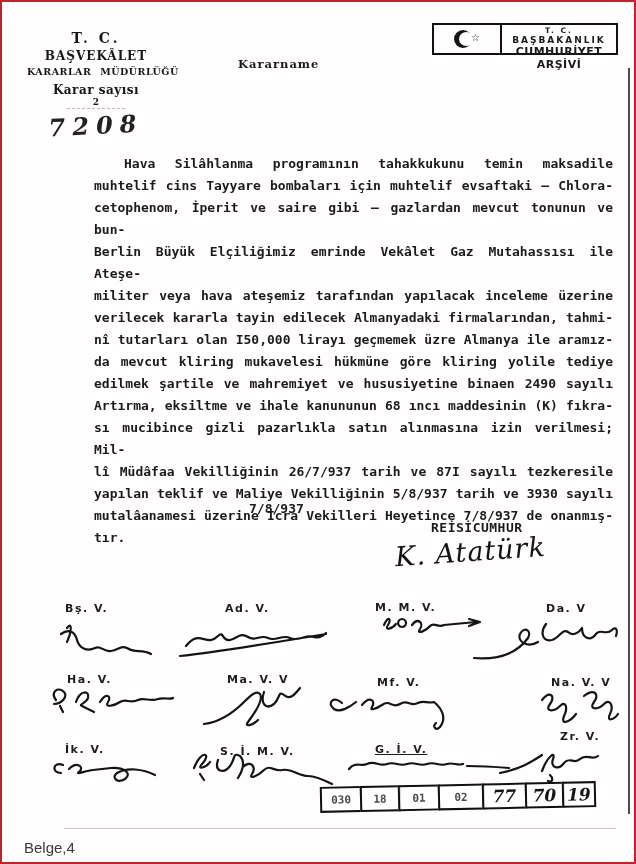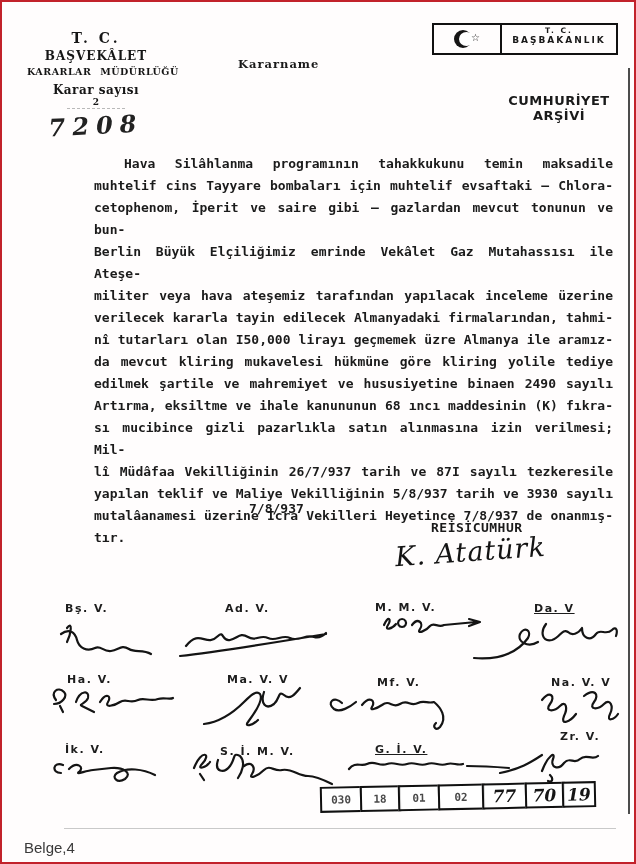--- a/index.html
+++ b/index.html
@@ -26,21 +26,21 @@
   .stamp-flag{width:70px;height:32px;border:2px solid #111;box-sizing:border-box;
               display:flex;align-items:center;justify-content:center;position:relative;}
   .crescent{position:relative;width:30px;height:20px;}
   .cres-outer{position:absolute;left:2px;top:1px;width:18px;height:18px;border-radius:50%;background:#151515;}
   .cres-inner{position:absolute;left:7px;top:3px;width:15px;height:14px;border-radius:50%;background:#fff;}
   .cres-star{position:absolute;left:19px;top:4px;font-size:10px;color:#151515;line-height:1;}
   .stamp-text{width:116px;height:32px;border:2px solid #111;border-left:none;box-sizing:border-box;
               text-align:center;font-weight:bold;padding-top:1px;}
   .st1{font-size:7.5px;letter-spacing:2px;}
   .st2{font-size:9px;letter-spacing:2px;}
-  .st3{font-size:13px;letter-spacing:.5px;margin-top:48px;}
+  .st3{font-size:11px;letter-spacing:.5px;}
   
   .typ{font-family:"DejaVu Sans Mono",monospace;font-weight:bold;color:#1b1b1b;}
   .body-text{position:absolute;left:92px;top:151px;width:519px;font-size:13px;line-height:22px;}
   .body-text .bl{text-align:justify;text-align-last:justify;white-space:normal;}
   .body-text .bl.first{text-indent:30px;}
   .body-text .bl.last{text-align-last:left;}
   .decree-date{position:absolute;left:247px;top:499px;font-size:13px;}
   .president-title{position:absolute;left:429px;top:518px;font-size:13px;letter-spacing:.5px;}
   .pres-sig{position:absolute;left:393px;top:534px;font-family:"DejaVu Serif",serif;
             font-style:italic;font-size:27px;color:#141414;transform:rotate(-4deg);letter-spacing:1px;}
@@ -113,21 +113,21 @@
   </div>
 
   <div class="decree-date typ">7/8/937</div>
 
   <div class="president-title typ">REİSİCUMHUR</div>
   <div class="pres-sig">K. Atatürk</div>
 
   <div class="mlabel" style="left:63px;top:600px;">Bş. V.</div>
   <div class="mlabel" style="left:223px;top:600px;">Ad. V.</div>
   <div class="mlabel" style="left:373px;top:599px;">M. M. V.</div>
-  <div class="mlabel" style="left:532px;top:600px;text-decoration:underline;">Da. V</div>
+  <div class="mlabel" style="left:544px;top:600px;">Da. V</div>
 
   <div class="mlabel" style="left:65px;top:671px;">Ha. V.</div>
   <div class="mlabel" style="left:225px;top:671px;">Ma. V. V</div>
   <div class="mlabel" style="left:375px;top:674px;">Mf. V.</div>
   <div class="mlabel" style="left:549px;top:674px;">Na. V. V</div>
 
   <div class="mlabel" style="left:63px;top:741px;">İk. V.</div>
   <div class="mlabel" style="left:218px;top:743px;">S. İ. M. V.</div>
   <div class="mlabel" style="left:373px;top:741px;text-decoration:underline;">G. İ. V.</div>
   <div class="mlabel" style="left:558px;top:704px;margin-top:24px;">Zr. V.</div>

